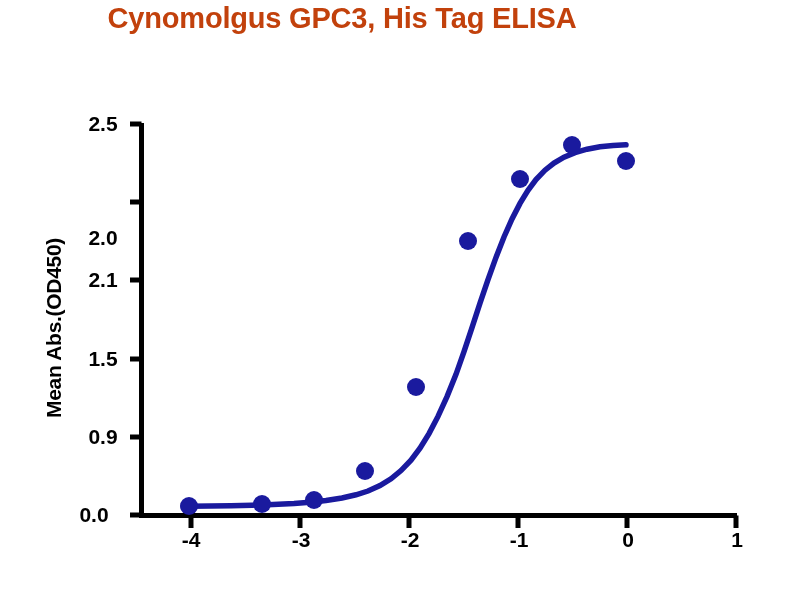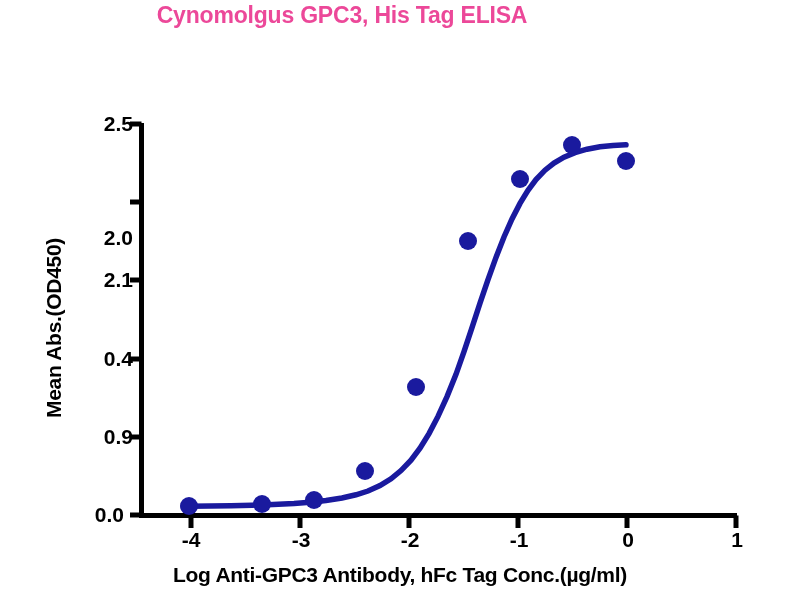--- a/index.html
+++ b/index.html
@@ -20,23 +20,23 @@
     top: 0;
     width: 800px;
     height: 600px;
   }
   .title {
     position: absolute;
     left: 0;
     top: 2px;
     width: 684px;
     text-align: center;
-    font-size: 23px;
+    font-size: 29px;
     font-weight: bold;
-    color: #ec4899;
+    color: #c2410c;
     letter-spacing: -0.2px;
     font-family: "Liberation Sans", sans-serif;
   }
   .subtitle {
     position: absolute;
     left: 0;
     top: 32px;
     width: 800px;
     text-align: center;
     font-size: 20px;
@@ -66,21 +66,21 @@
     font-size: 21px;
     font-weight: bold;
     color: #000000;
     transform: rotate(-90deg);
     transform-origin: center center;
     letter-spacing: -0.3px;
     font-family: "Liberation Sans", sans-serif;
   }
   .tick-label-y {
     position: absolute;
-    text-align: right;
+    text-align: center;
     font-size: 21px;
     font-weight: bold;
     color: #000000;
     width: 60px;
     font-family: "Liberation Sans", sans-serif;
   }
   .tick-label-x {
     position: absolute;
     text-align: center;
     font-size: 21px;
@@ -98,26 +98,25 @@
   }
 </style>
 </head>
 <body>
 
 <div id="figure">
 
   <div class="title">Cynomolgus GPC3, His Tag ELISA</div>
 
   <div class="ylabel">Mean Abs.(OD450)</div>
-  <div class="xlabel">Log Anti-GPC3 Antibody, hFc Tag Conc.(µg/ml)</div>
 
   <div class="tick-label-y" style="left:73px; top:112px;">2.5</div>
   <div class="tick-label-y" style="left:73px; top:190px;margin-top:36px;">2.0</div>
   <div class="tick-label-y" style="left:73px; top:268px;">2.1</div>
-  <div class="tick-label-y" style="left:73px; top:347px;">0.4</div>
+  <div class="tick-label-y" style="left:73px; top:347px;">1.5</div>
   <div class="tick-label-y" style="left:73px; top:425px;">0.9</div>
   <div class="tick-label-y" style="left:64px; top:503px;">0.0</div>
 
   <div class="tick-label-x" style="left:171px; top:528px;">-4</div>
   <div class="tick-label-x" style="left:281px; top:528px;">-3</div>
   <div class="tick-label-x" style="left:390px; top:528px;">-2</div>
   <div class="tick-label-x" style="left:499px; top:528px;">-1</div>
   <div class="tick-label-x" style="left:608px; top:528px;">0</div>
   <div class="tick-label-x" style="left:717px; top:528px;">1</div>
 

